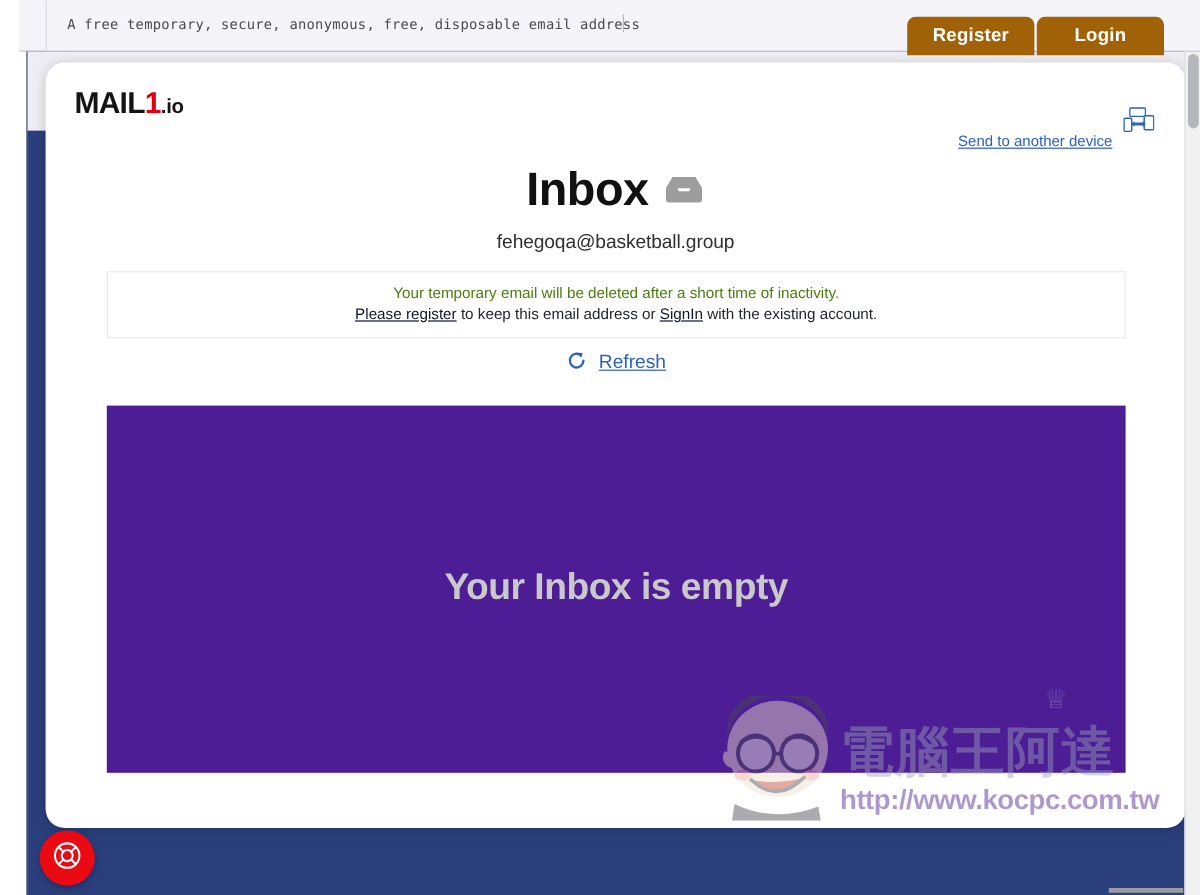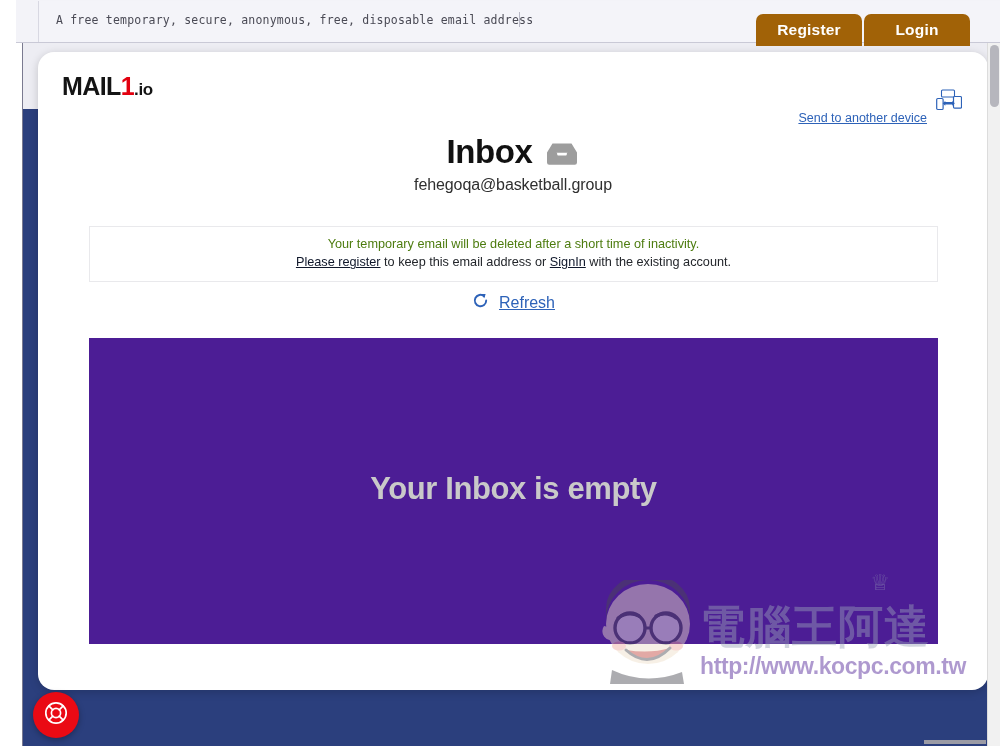--- a/index.html
+++ b/index.html
@@ -140,34 +140,34 @@
     text-decoration: underline;
     white-space: nowrap;
     margin-top: 32px;
   }
   .device-icon { display: block; }
 
   
   .inbox-title {
     margin-top: 13px;
     text-align: center;
-    font-size: 33px;
+    font-size: 39px;
     font-weight: 800;
     color: #111111;
     letter-spacing: -0.4px;
     display: flex;
-    align-items: flex-start;
+    align-items: flex-end;
     justify-content: center;
     gap: 11px;
     line-height: 1;
   }
   .tray-icon { display: block; margin-top: 4px; }
 
   .inbox-email {
-    margin-top: 4px;
+    margin-top: 16px;
     text-align: center;
     font-size: 16px;
     color: #2f2f2f;
     letter-spacing: -0.1px;
   }
 
   
   .notice {
     position: absolute;
     left: 51px; top: 174px;

